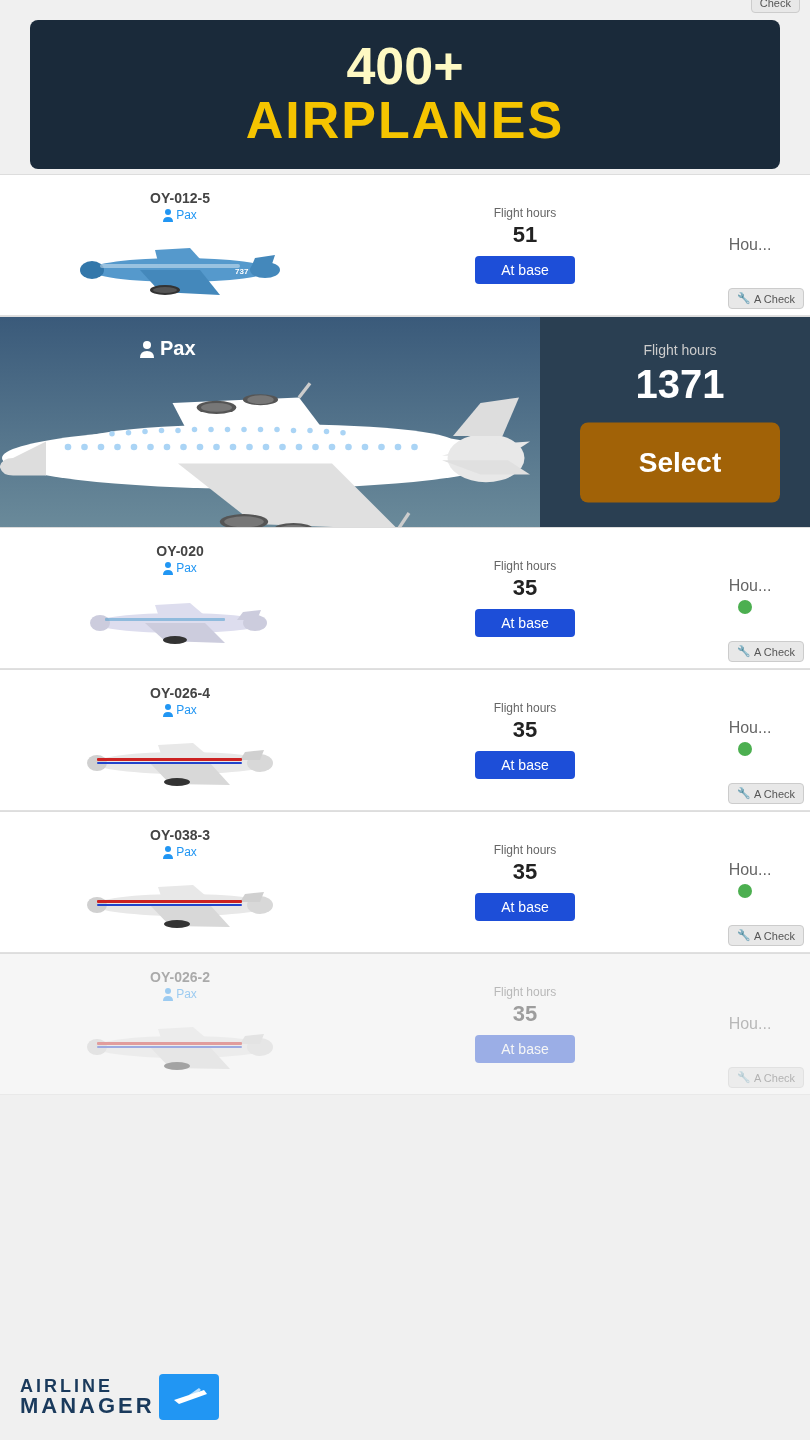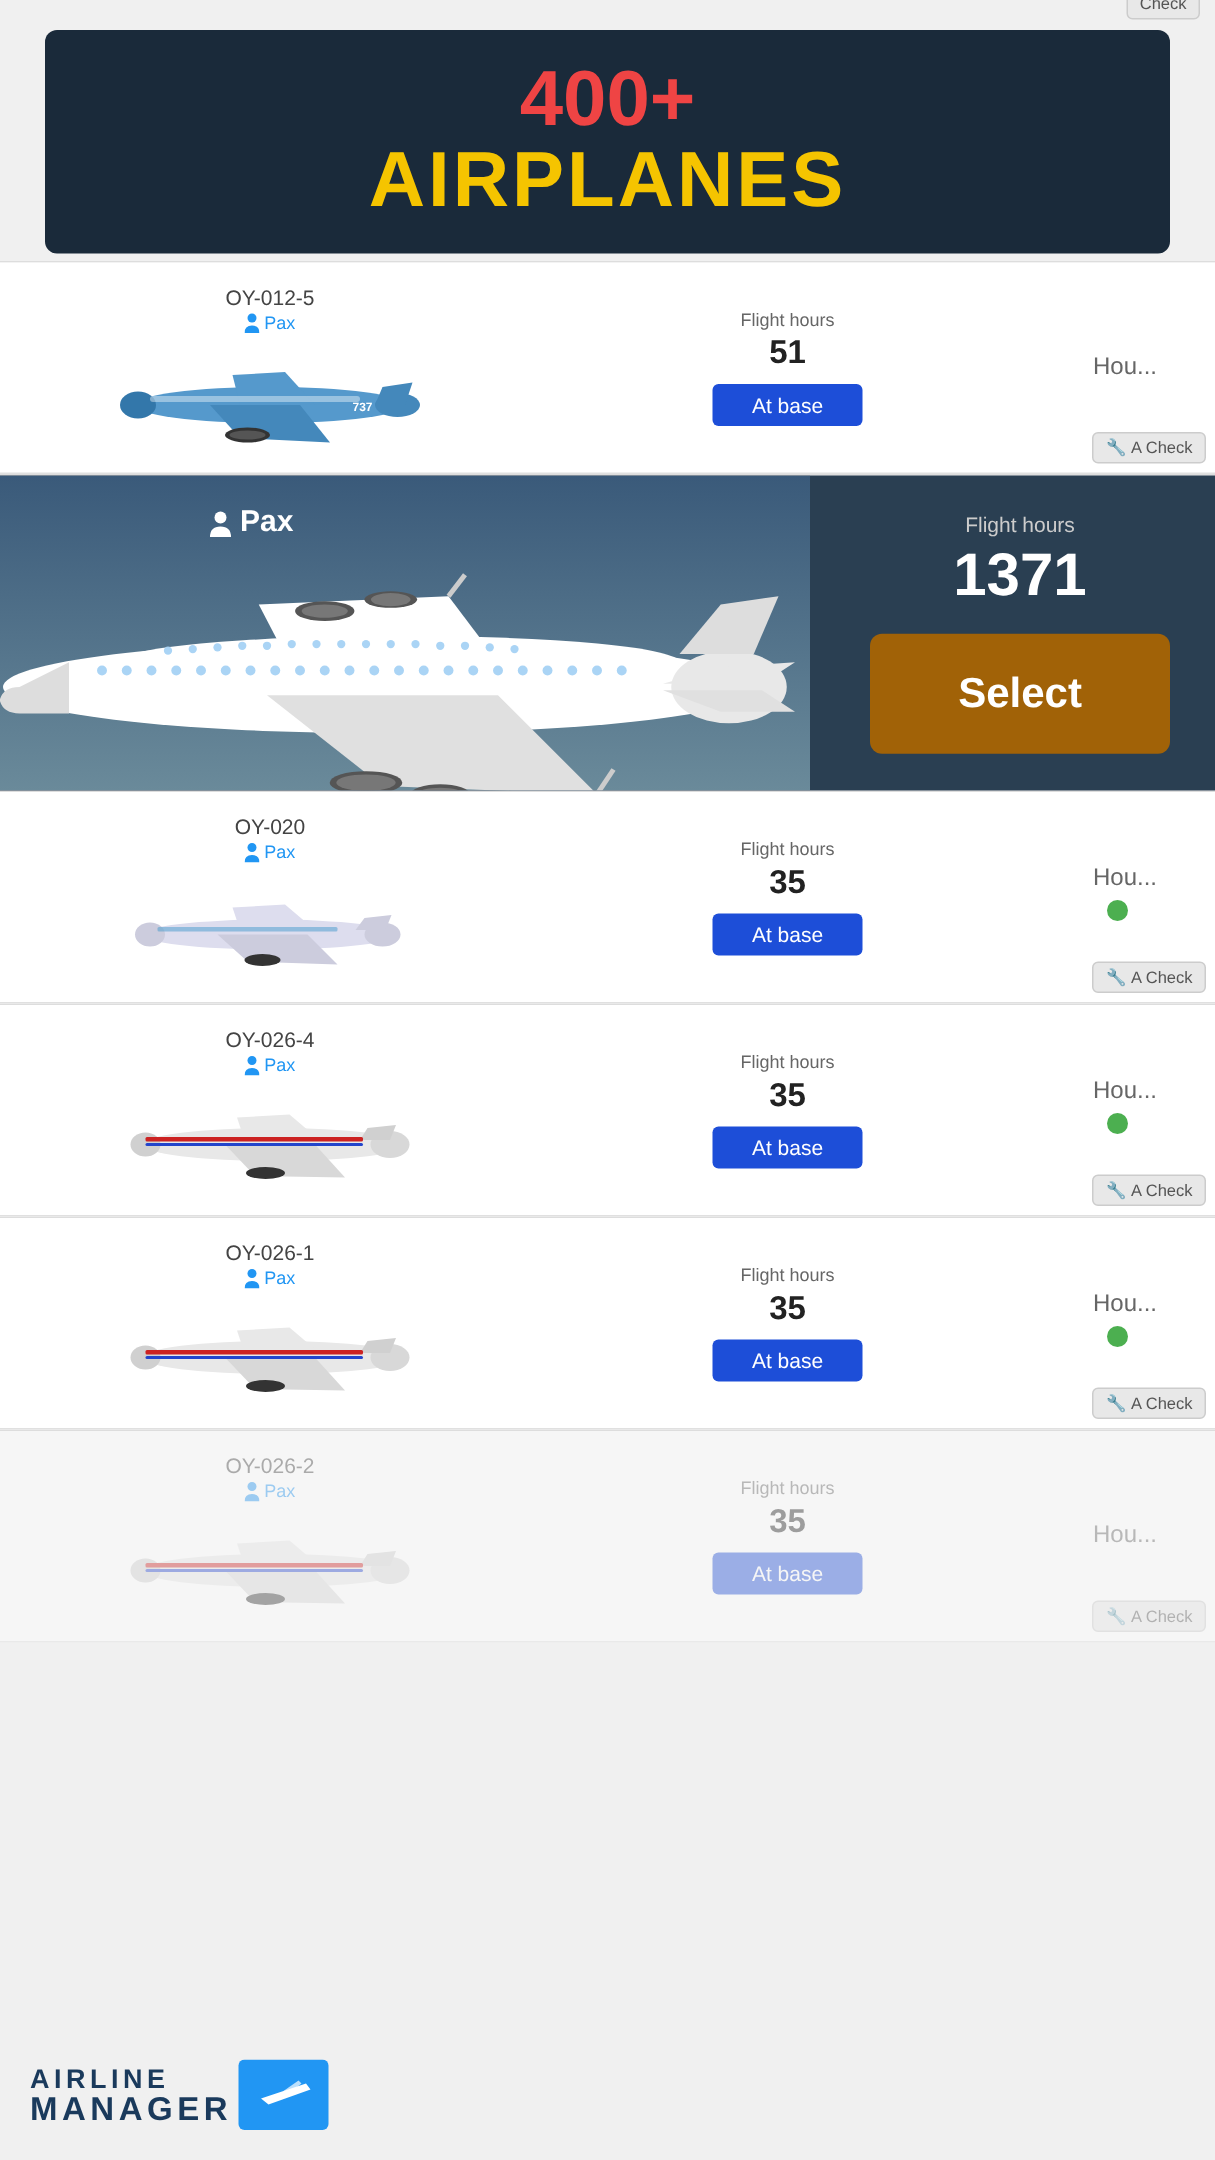--- a/index.html
+++ b/index.html
@@ -15,21 +15,21 @@
     
     .banner {
       width: 750px;
       margin: 10px auto 0;
       background: #1a2a3a;
       border-radius: 8px;
       padding: 20px 30px;
       text-align: center;
     }
     .banner-text-top {
-      color: #ef4444;
+      color: #fef9c3;
       font-size: 52px;
       font-weight: 900;
       line-height: 1;
     }
     .banner-text-bottom {
       color: #f5c400;
       font-size: 52px;
       font-weight: 900;
       line-height: 1.1;
       letter-spacing: 2px;
@@ -50,21 +50,21 @@
     .plane-info-left {
       width: 340px;
       display: flex;
       flex-direction: column;
       align-items: center;
     }
 
     .plane-id {
       font-size: 14px;
       color: #444;
-      font-weight: 400;
+      font-weight: 700;
       margin-bottom: 2px;
     }
 
     .plane-type {
       font-size: 12px;
       color: #2196F3;
       display: flex;
       align-items: center;
       gap: 3px;
       margin-bottom: 8px;
@@ -504,21 +504,21 @@
 
   <div class="a-check-strip" style="position:absolute;bottom:6px;right:6px;">
     🔧 <span>A Check</span>
   </div>
 </div>
 
 <div class="divider"></div>
 
 <div class="plane-row a-check-row">
   <div class="plane-info-left">
-    <div class="plane-id">OY-026-1</div>
+    <div class="plane-id">OY-038-3</div>
     <div class="plane-type">
       <svg width="10" height="14" viewBox="0 0 10 14">
         <circle cx="5" cy="4" r="3" fill="#2196F3"></circle>
         <path d="M0 14 Q0 9 5 9 Q10 9 10 14" fill="#2196F3"></path>
       </svg>
       <span>Pax</span>
     </div>
     <div class="plane-svg-container">
       
       <svg viewBox="0 0 220 70" width="220" height="70">

